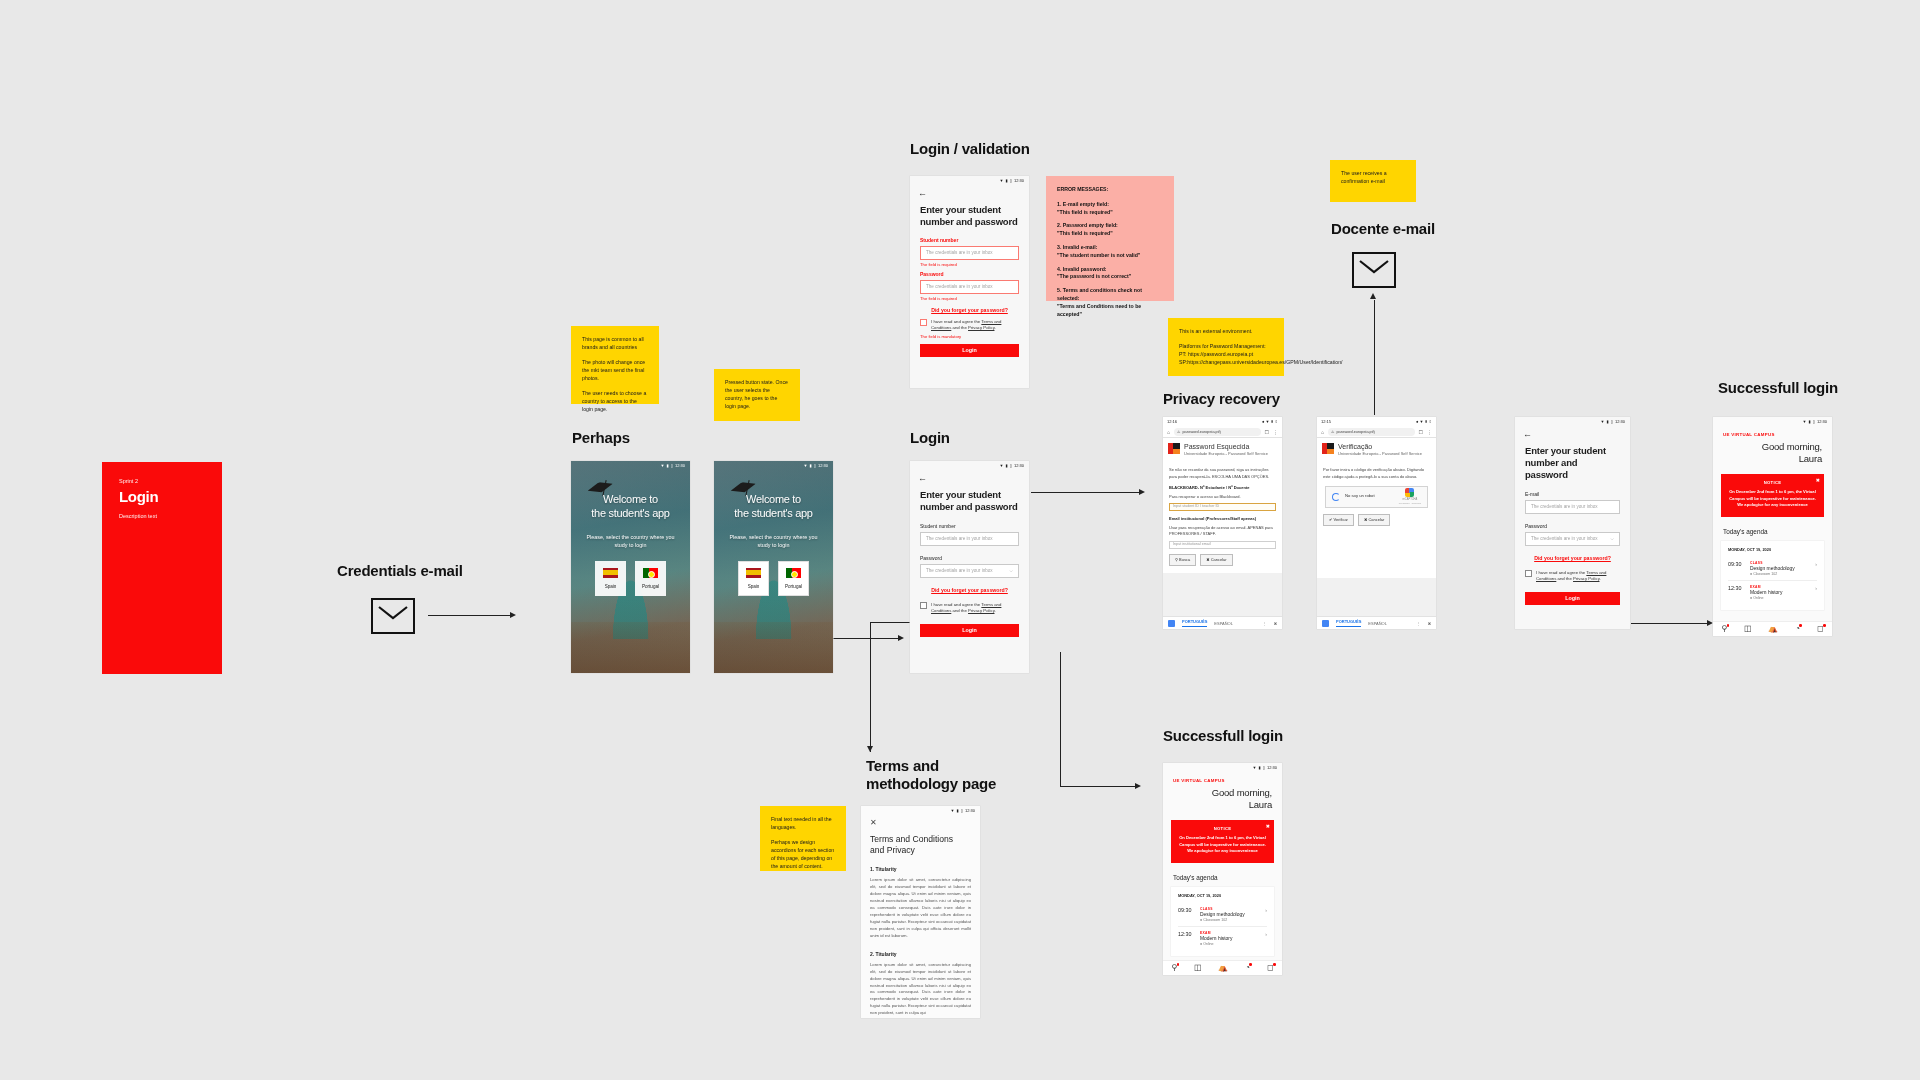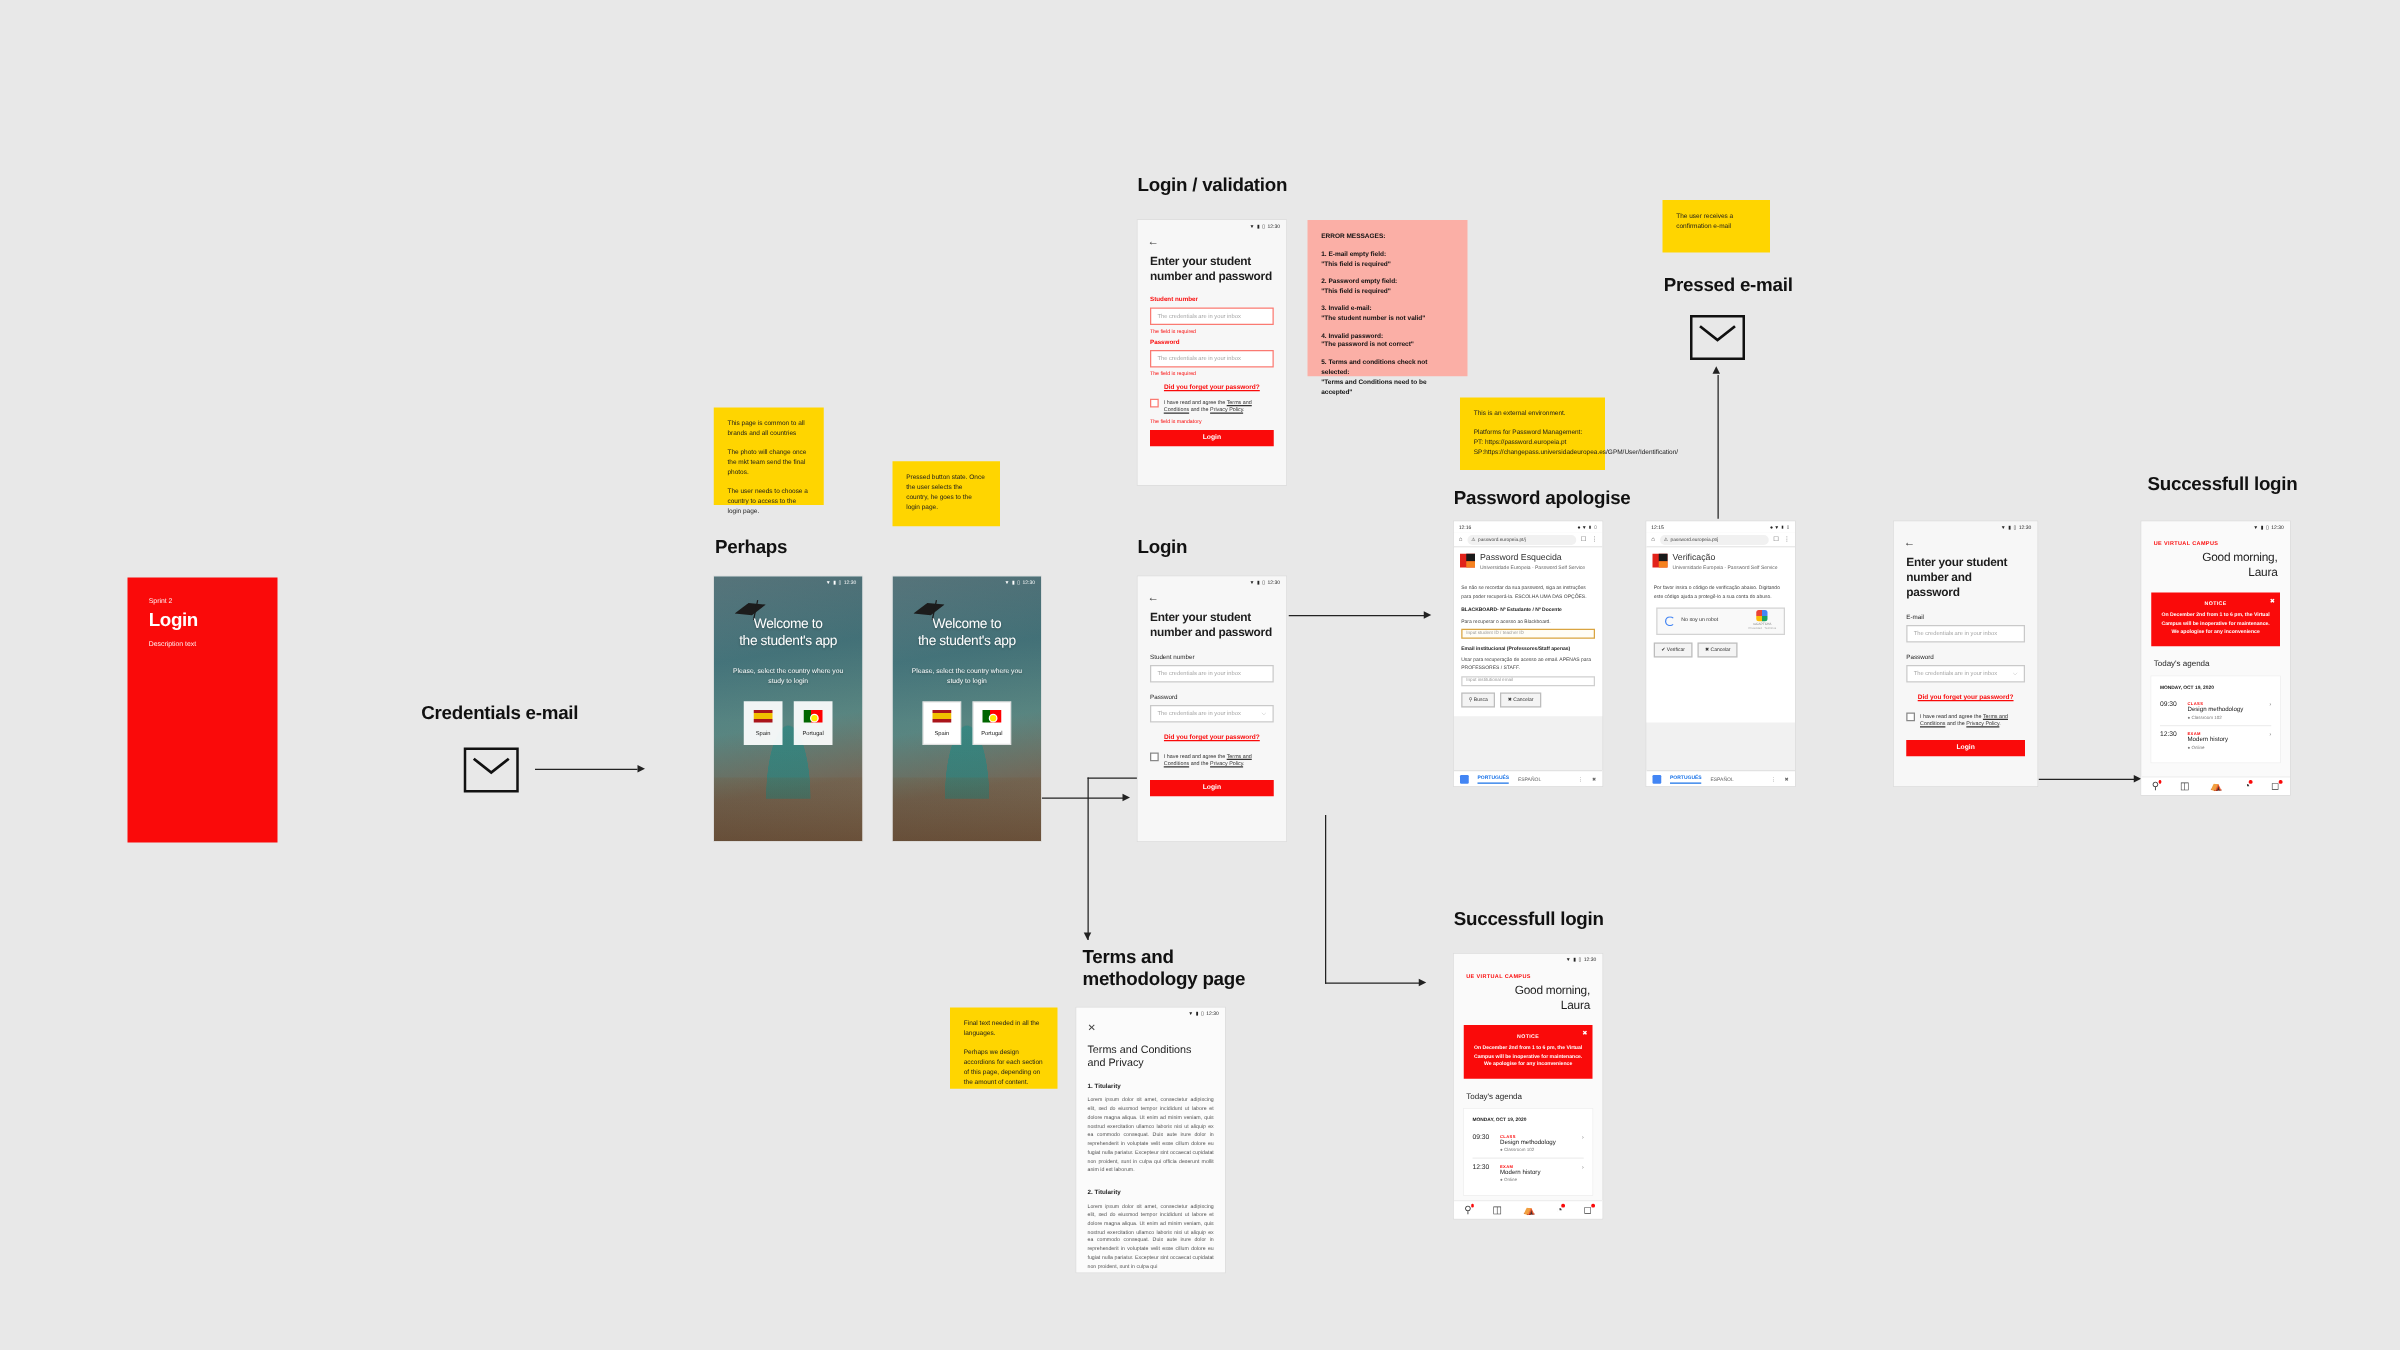--- a/index.html
+++ b/index.html
@@ -248,22 +248,22 @@
   <div class="abs cover-card" style="left:102px; top:462px; width:120px; height:212px;">
     <div class="cover-sprint">Sprint 2</div>
     <div class="cover-title">Login</div>
     <div class="cover-desc">Description text</div>
   </div>
 
   <div class="abs section-title" style="left:337px; top:562px;">Credentials e-mail</div>
   <div class="abs section-title" style="left:572px; top:429px;">Perhaps</div>
   <div class="abs section-title" style="left:910px; top:429px;">Login</div>
   <div class="abs section-title" style="left:910px; top:140px;">Login / validation</div>
-  <div class="abs section-title" style="left:1331px; top:220px;">Pressed e-mail</div>
-  <div class="abs section-title" style="left:1163px; top:390px;">Password apologise</div>
+  <div class="abs section-title" style="left:1331px; top:220px;">Docente e-mail</div>
+  <div class="abs section-title" style="left:1163px; top:390px;">Privacy recovery</div>
   <div class="abs section-title" style="left:1163px; top:727px;">Successfull login</div>
   <div class="abs section-title" style="left:1718px; top:379px;">Successfull login</div>
   <div class="abs section-title" style="left:866px; top:757px; white-space:pre-line; line-height:1.2;">Terms and
 methodology page</div>
 
   <div class="abs sticky" style="left:571px; top:326px; width:88px; height:78px;">
     <p>This page is common to all brands and all countries</p>
     <p>The photo will change once the mkt team send the final photos.</p>
     <p>The user needs to choose a country to access to the login page.</p>
   </div>

